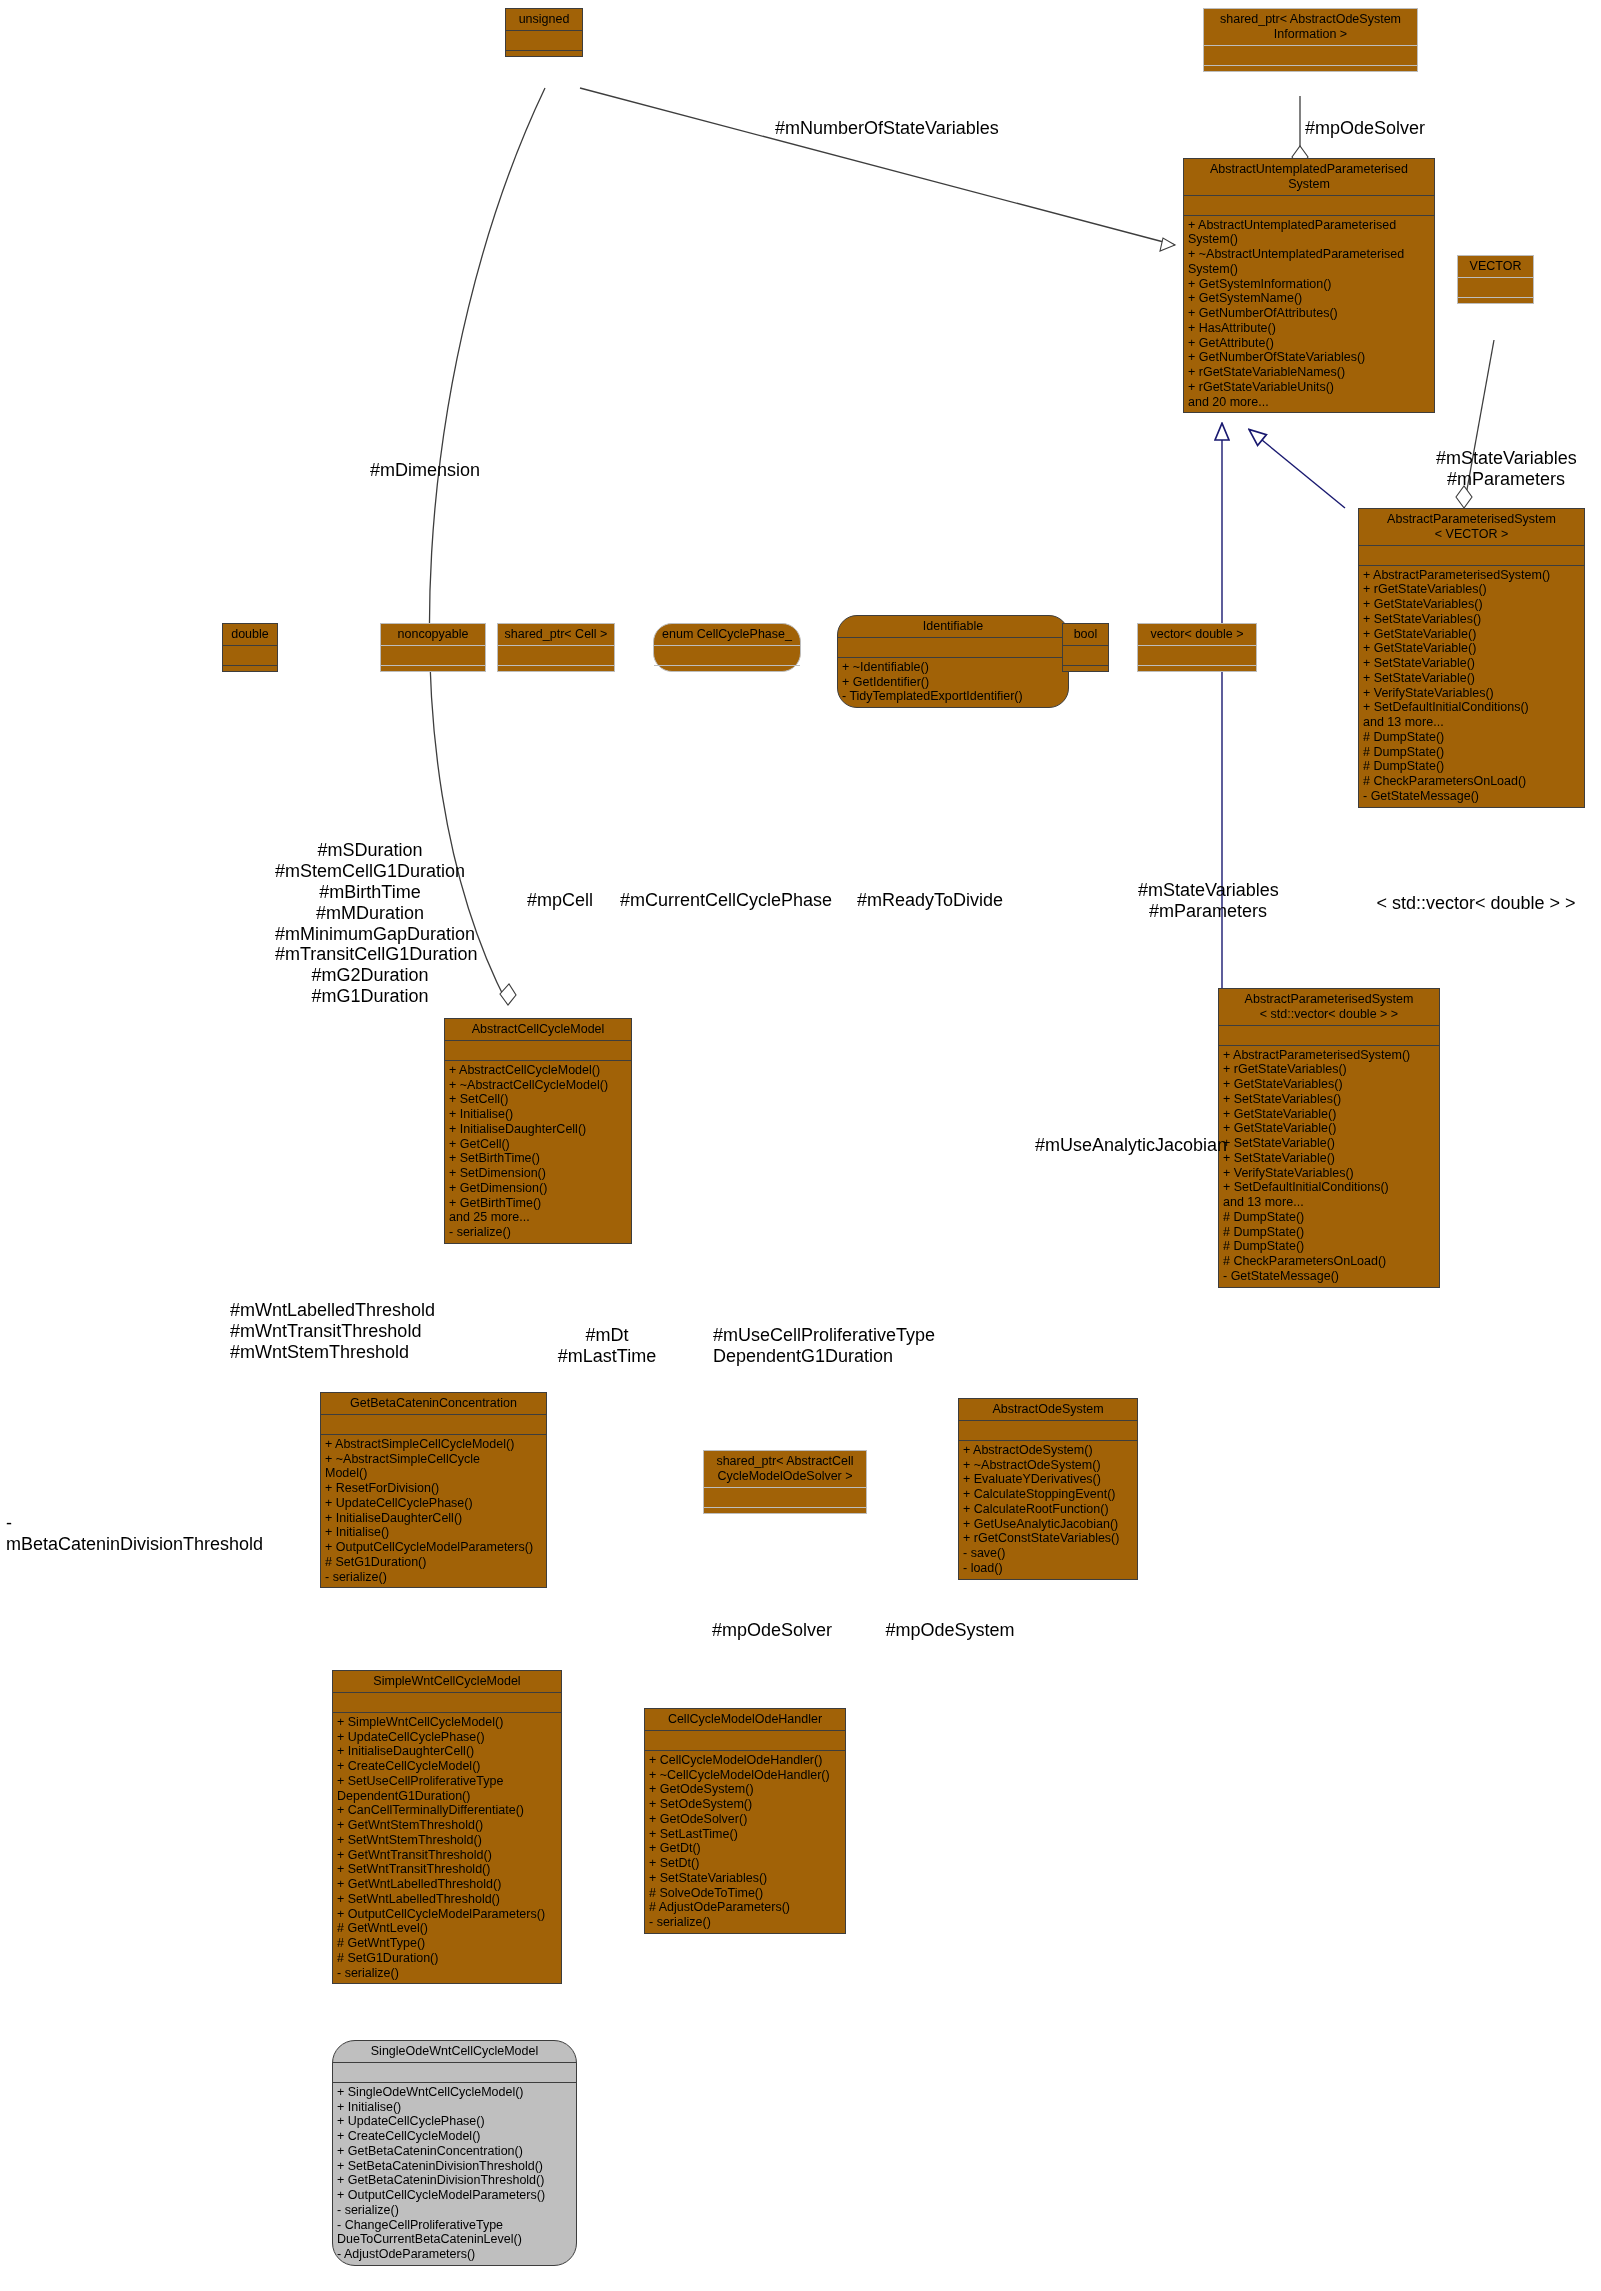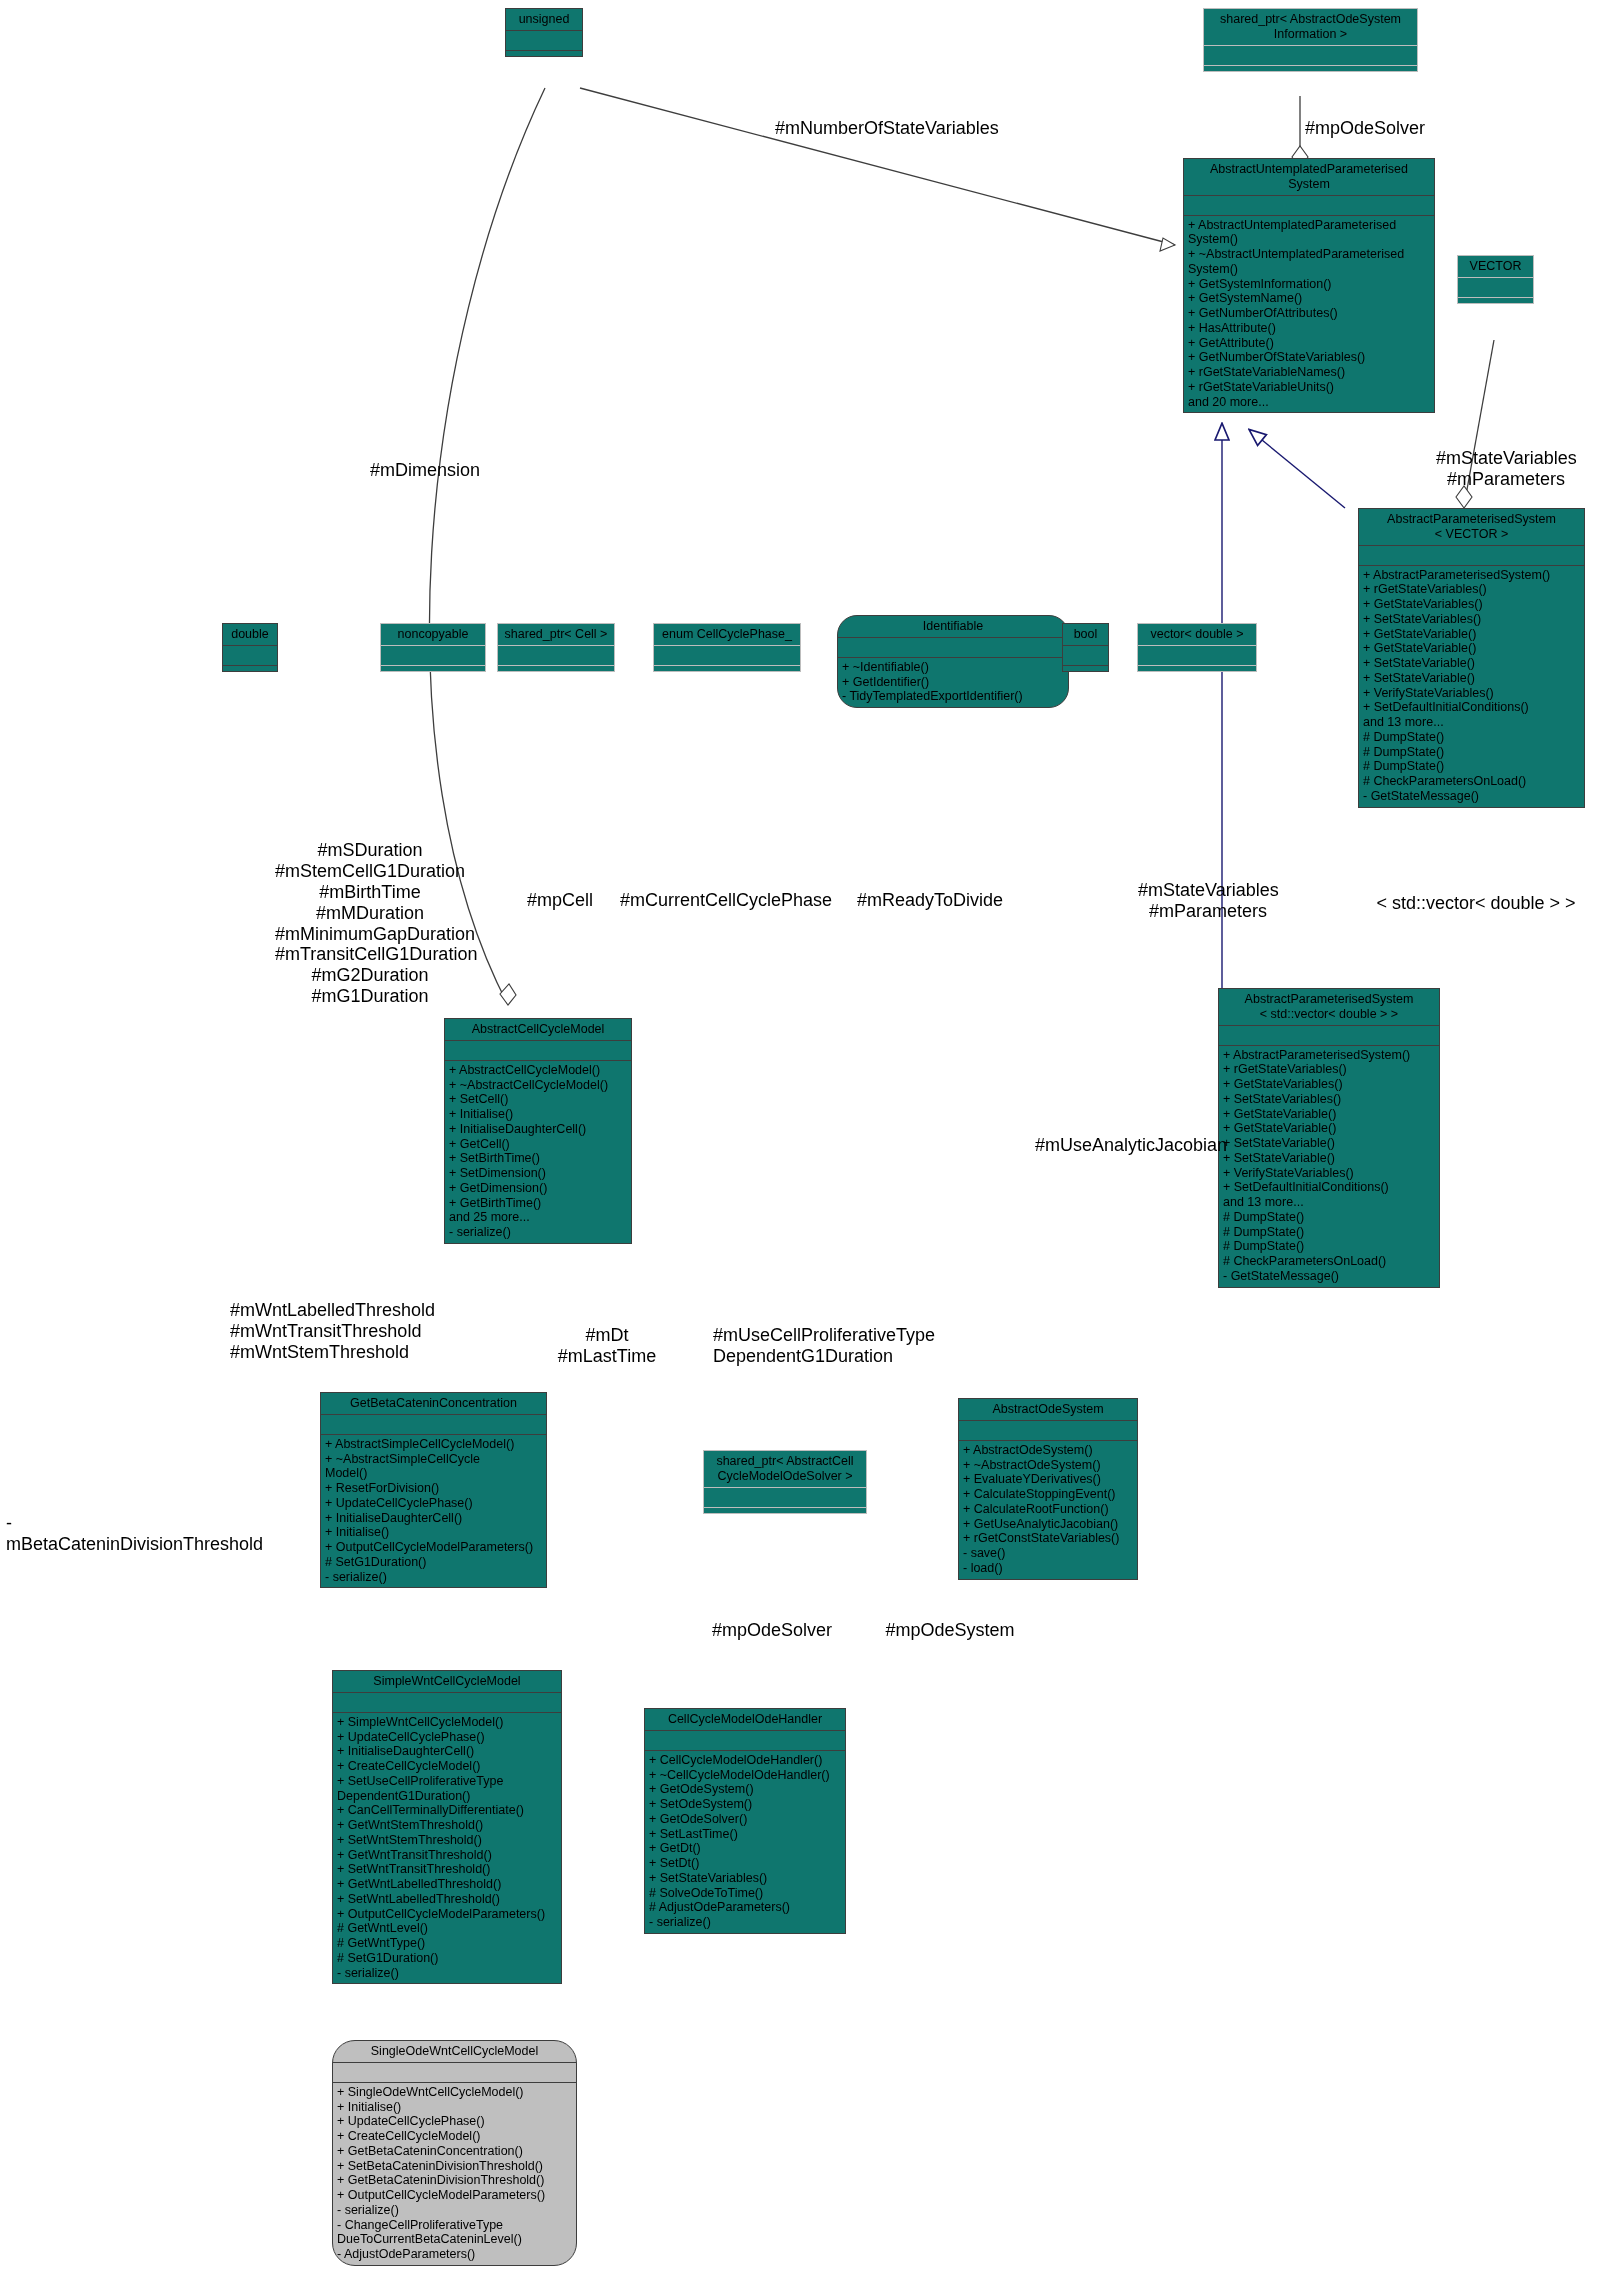--- a/index.html
+++ b/index.html
@@ -20,21 +20,21 @@
   svg.edges {
     position: absolute;
     left: 0;
     top: 0;
     width: 1601px;
     height: 2291px;
     pointer-events: none;
   }
   .node {
     position: absolute;
-    background: #0f766e;
+    background: #a16207;
     box-sizing: border-box;
     font-size: 12.5px;
     line-height: 1.18;
     color: #000000;
   }
   
   .node.cls {
     border: 1.6px solid #3d3d3d;
   }
   .node.cls .title {
@@ -318,21 +318,21 @@
   </div>
 
   <div class="node typ" style="left:497px; top:623px; width:118px;">
     <div class="title">shared_ptr&lt; Cell &gt;</div>
     <div class="attrs"></div>
     <div class="ops">
         <div></div>
       </div>
   </div>
 
-  <div class="node typ" style="left:653px; top:623px; width:148px;">
+  <div class="node typ" style="left:653px; top:623px; width:148px;border-radius:19px;">
     <div class="title">enum CellCyclePhase_</div>
     <div class="attrs"></div>
     <div class="ops">
         <div></div>
       </div>
   </div>
 
   <div class="node cls" style="left:837px; top:615px; width:232px;border-radius:20px;">
     <div class="title">Identifiable</div>
     <div class="attrs"></div>

